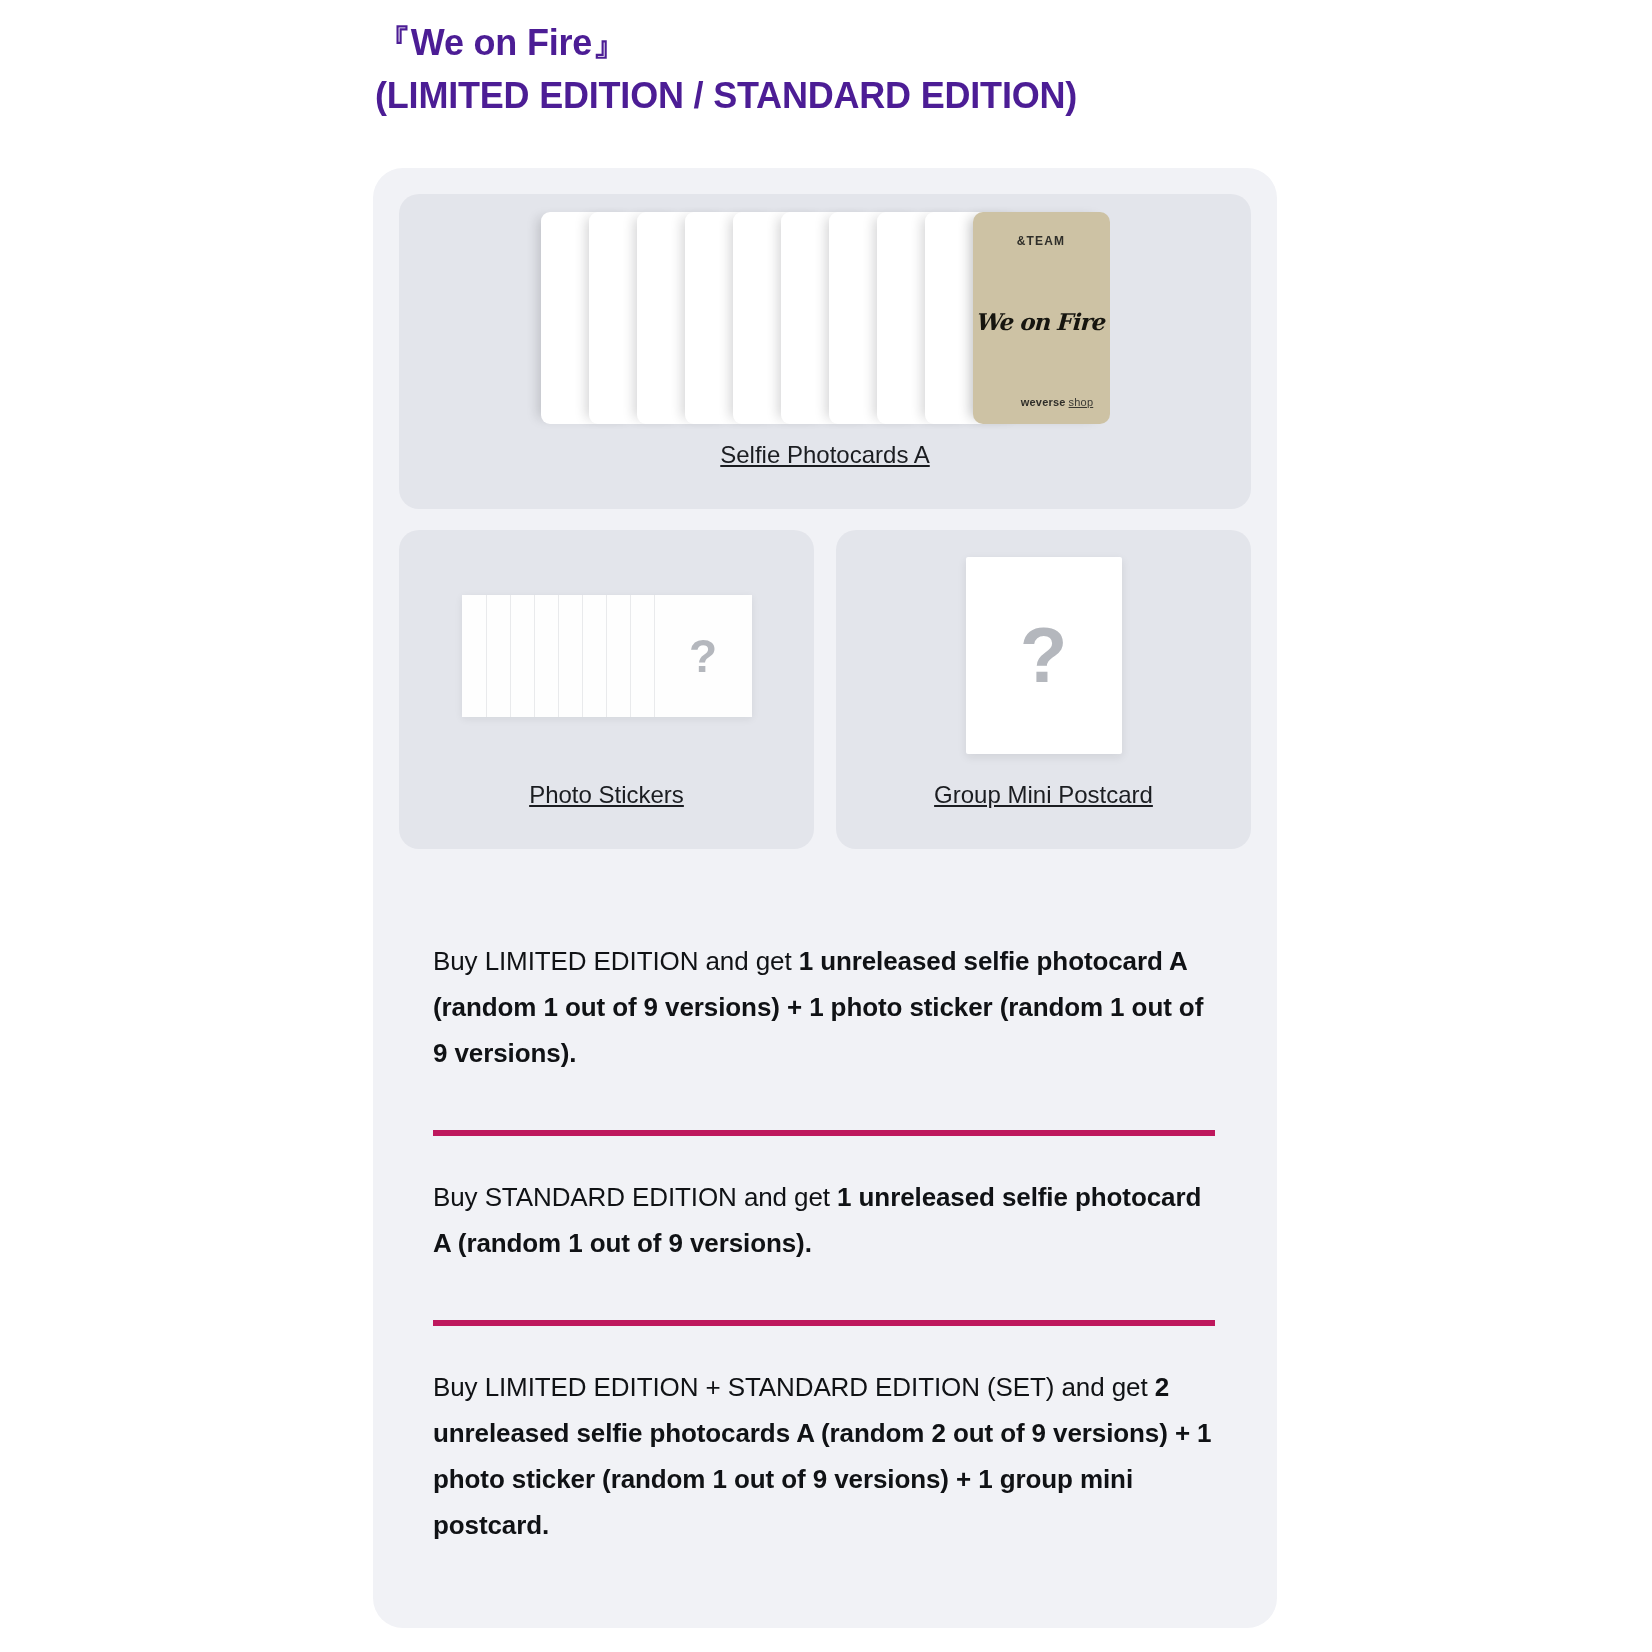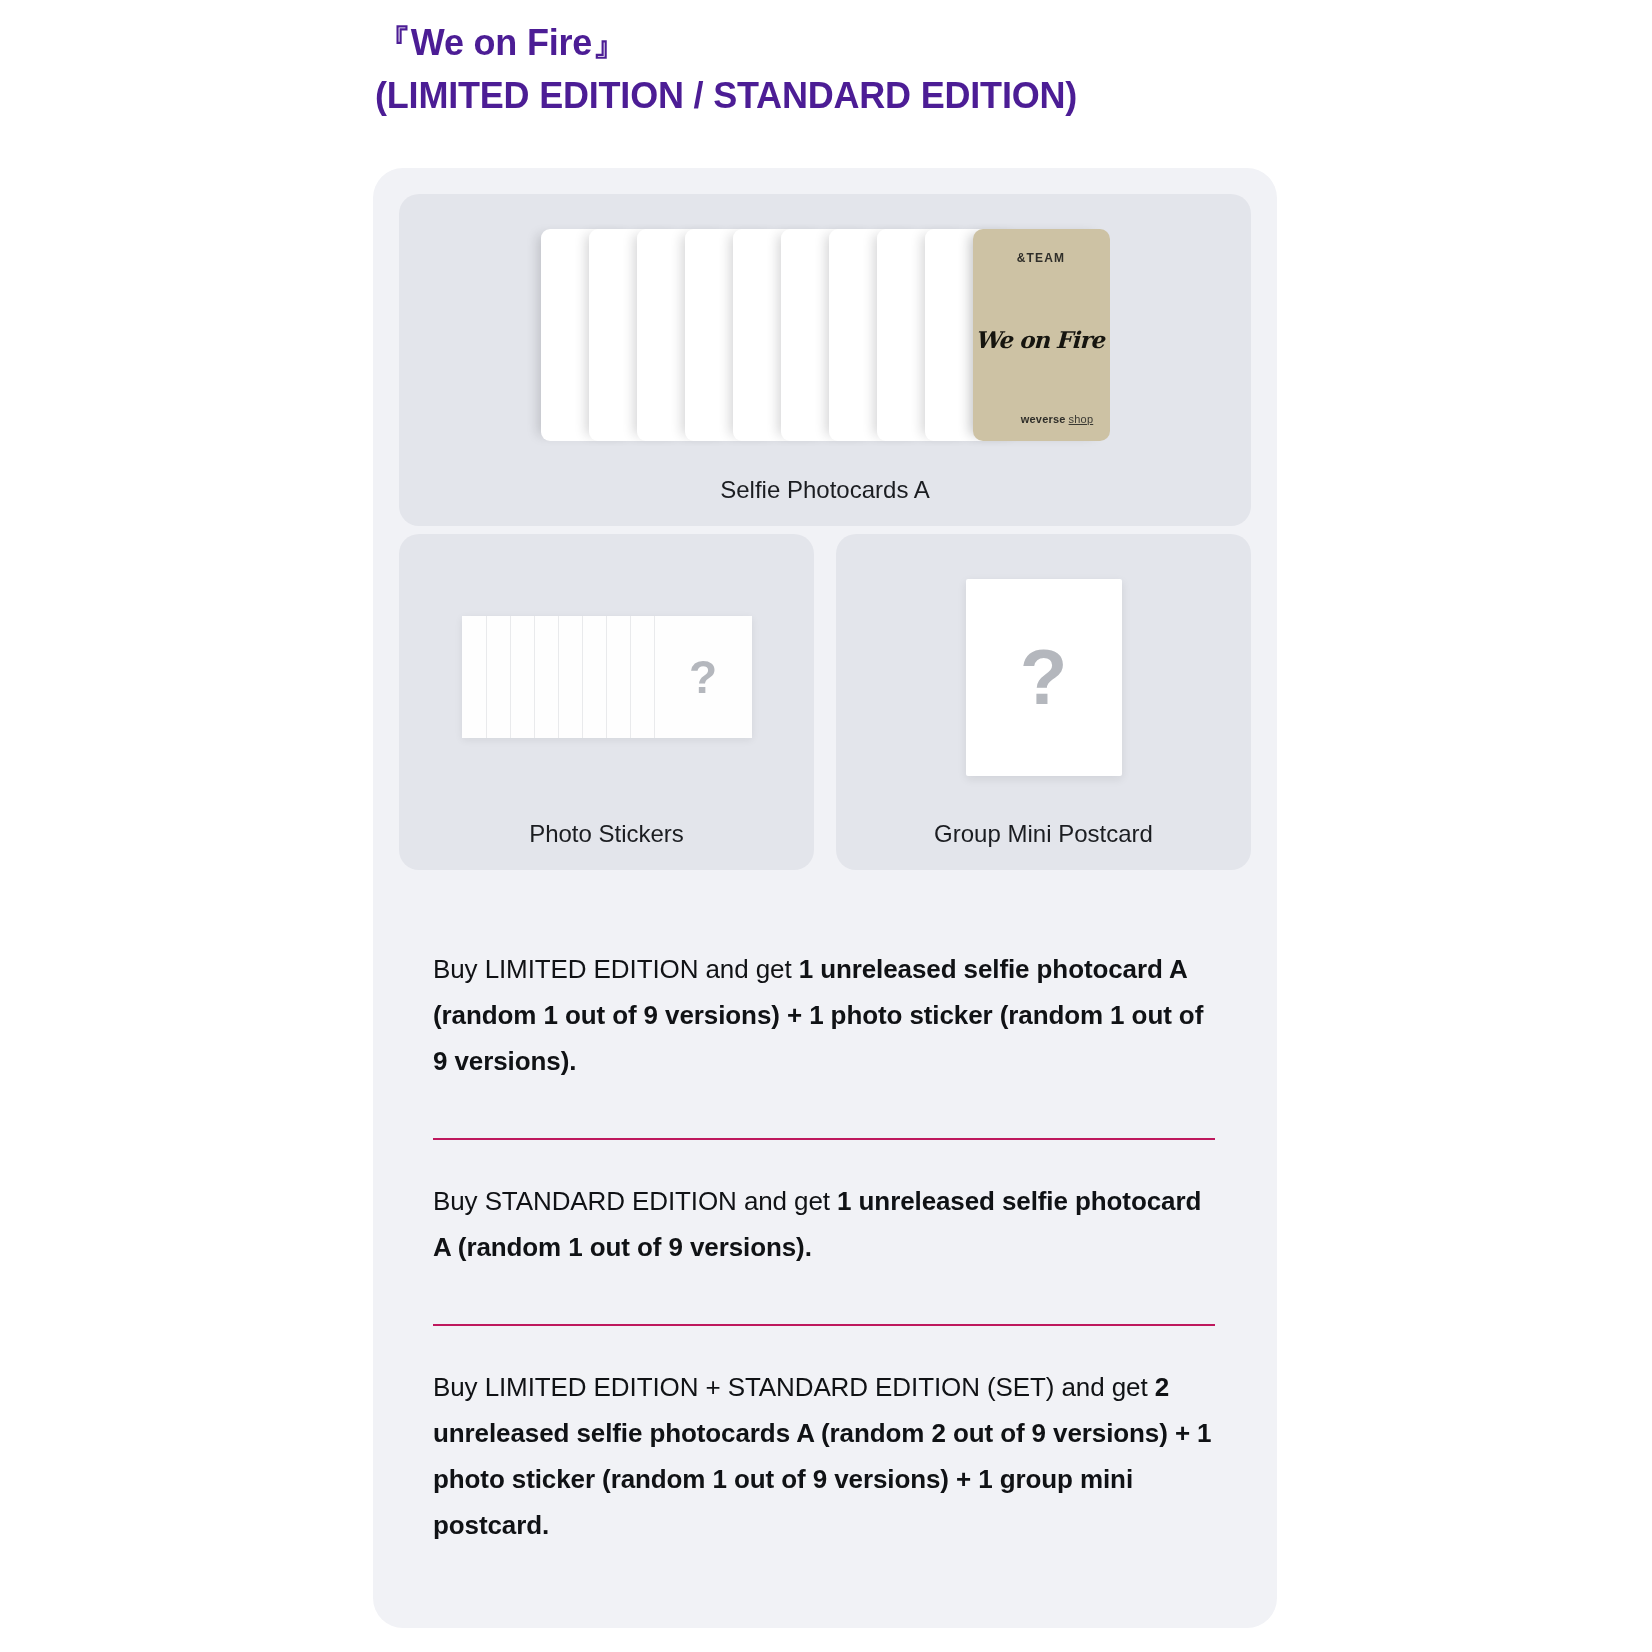--- a/index.html
+++ b/index.html
@@ -8,28 +8,28 @@
     font-family:"Liberation Sans", sans-serif; overflow:hidden;
   }
 
   
   .page-title { position:absolute; left:375px; top:16px; font-size:36px; font-weight:700;
     color:#4c1d95; line-height:53px; letter-spacing:-0.2px; }
 
   
   .benefits-card { position:absolute; left:373px; top:168px; width:904px; height:1460px;
     box-sizing:border-box; background:#f1f2f6; border-radius:30px; padding:26px;
-    display:flex; flex-direction:column; gap:8px; }
+    display:flex; flex-direction:column; gap:21px; }
 
   .panel { background:#e3e5eb; border-radius:20px; display:flex; flex-direction:column; }
   .panel-selfie { height:363px; }
   .panel-row { display:flex; gap:22px; height:367px; }
   .panel-row .panel { flex:1; }
   .panel-body { flex:1; display:flex; align-items:center; justify-content:center; }
-  .panel-caption { text-align:center; padding-bottom:22px; font-size:24px; color:#1b1d21; }
+  .panel-caption { text-align:center; padding-bottom:40px; font-size:24px; color:#1b1d21;text-decoration:underline; }
 
   
   .card-fan { display:flex; align-items:center; }
   .card-white { width:100px; height:212px; background:#ffffff; border-radius:9px;
     box-shadow:-9px 0 12px -6px rgba(20,22,26,0.18); flex:none; }
   .card-white + .card-white { margin-left:-52px; }
   .card-tan { width:137px; height:212px; margin-left:-52px; background:#cdc2a4; border-radius:10px;
     box-shadow:-9px 0 12px -6px rgba(20,22,26,0.25); flex:none; box-sizing:border-box;
     display:flex; flex-direction:column; align-items:center; justify-content:space-between;
     padding:22px 8px 16px; }
@@ -50,21 +50,21 @@
 
   
   .postcard { width:156px; height:197px; background:#ffffff; border-radius:2px;
     box-shadow:0 3px 10px rgba(20,22,26,0.09); display:flex; align-items:center; justify-content:center; }
   .q-big { font-size:78px; font-weight:700; color:#b4b7bd; }
 
   
   .benefit-section { margin-top:14px; padding:0 18px; }
   .benefit { margin:16px; padding:38px 0; font-size:26px; line-height:46px; color:#101215;
     max-width:782px; letter-spacing:-0.1px; }
-  .benefit + .benefit { border-top:2px solid #be185d; }
+  .benefit + .benefit { border-top:6px solid #be185d; }
   .benefit b { font-weight:700; }
 </style>
 </head>
 <body>
 
 <div class="page-title">
   <div>『We on Fire』</div>
   <div>(LIMITED EDITION / STANDARD EDITION)</div>
 </div>
 

